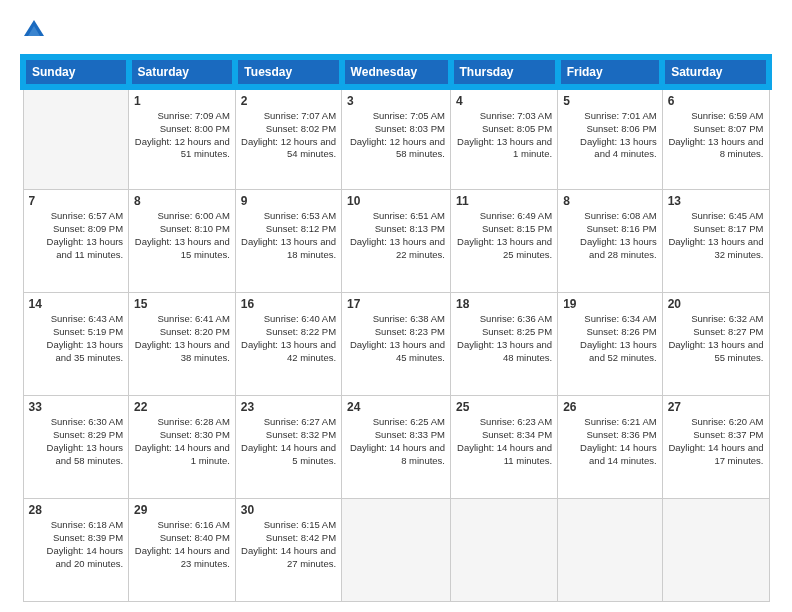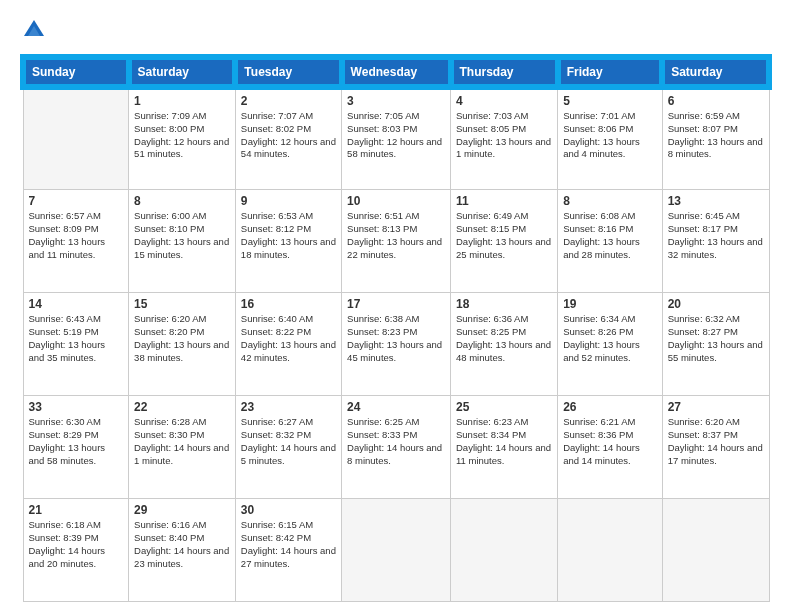--- a/index.html
+++ b/index.html
@@ -89,20 +89,21 @@
       font-size: 12px;
       font-weight: bold;
       color: #333;
       display: block;
       margin-bottom: 2px;
     }
     .day-info {
       font-size: 9.5px;
       color: #333;
       line-height: 1.35;
+      text-align: right;
     }
   </style>
 </head>
 <body>
 
 <div class="page">
   <div class="header">
     <div class="logo">
       <svg class="logo-icon" viewBox="0 0 28 28" xmlns="http://www.w3.org/2000/svg">
         <polygon points="14,4 24,20 4,20" fill="#1a6abf"></polygon>
@@ -231,21 +232,21 @@
         <tr>
           <td>
             <span class="day-number">14</span>
             <div class="day-info">Sunrise: 6:43 AM
 Sunset: 5:19 PM
 Daylight: 13 hours
 and 35 minutes.</div>
           </td>
           <td>
             <span class="day-number">15</span>
-            <div class="day-info">Sunrise: 6:20 AM
+            <div class="day-info">Sunrise: 6:41 AM
 Sunset: 8:20 PM
 Daylight: 13 hours
 and 38 minutes.</div>
           </td>
           <td>
             <span class="day-number">16</span>
             <div class="day-info">Sunrise: 6:40 AM
 Sunset: 8:22 PM
 Daylight: 13 hours
 and 42 minutes.</div>
@@ -325,21 +326,21 @@
           <td>
             <span class="day-number">27</span>
             <div class="day-info">Sunrise: 6:20 AM
 Sunset: 8:37 PM
 Daylight: 14 hours
 and 17 minutes.</div>
           </td>
         </tr>
         <tr>
           <td>
-            <span class="day-number">21</span>
+            <span class="day-number">28</span>
             <div class="day-info">Sunrise: 6:18 AM
 Sunset: 8:39 PM
 Daylight: 14 hours
 and 20 minutes.</div>
           </td>
           <td>
             <span class="day-number">29</span>
             <div class="day-info">Sunrise: 6:16 AM
 Sunset: 8:40 PM
 Daylight: 14 hours

